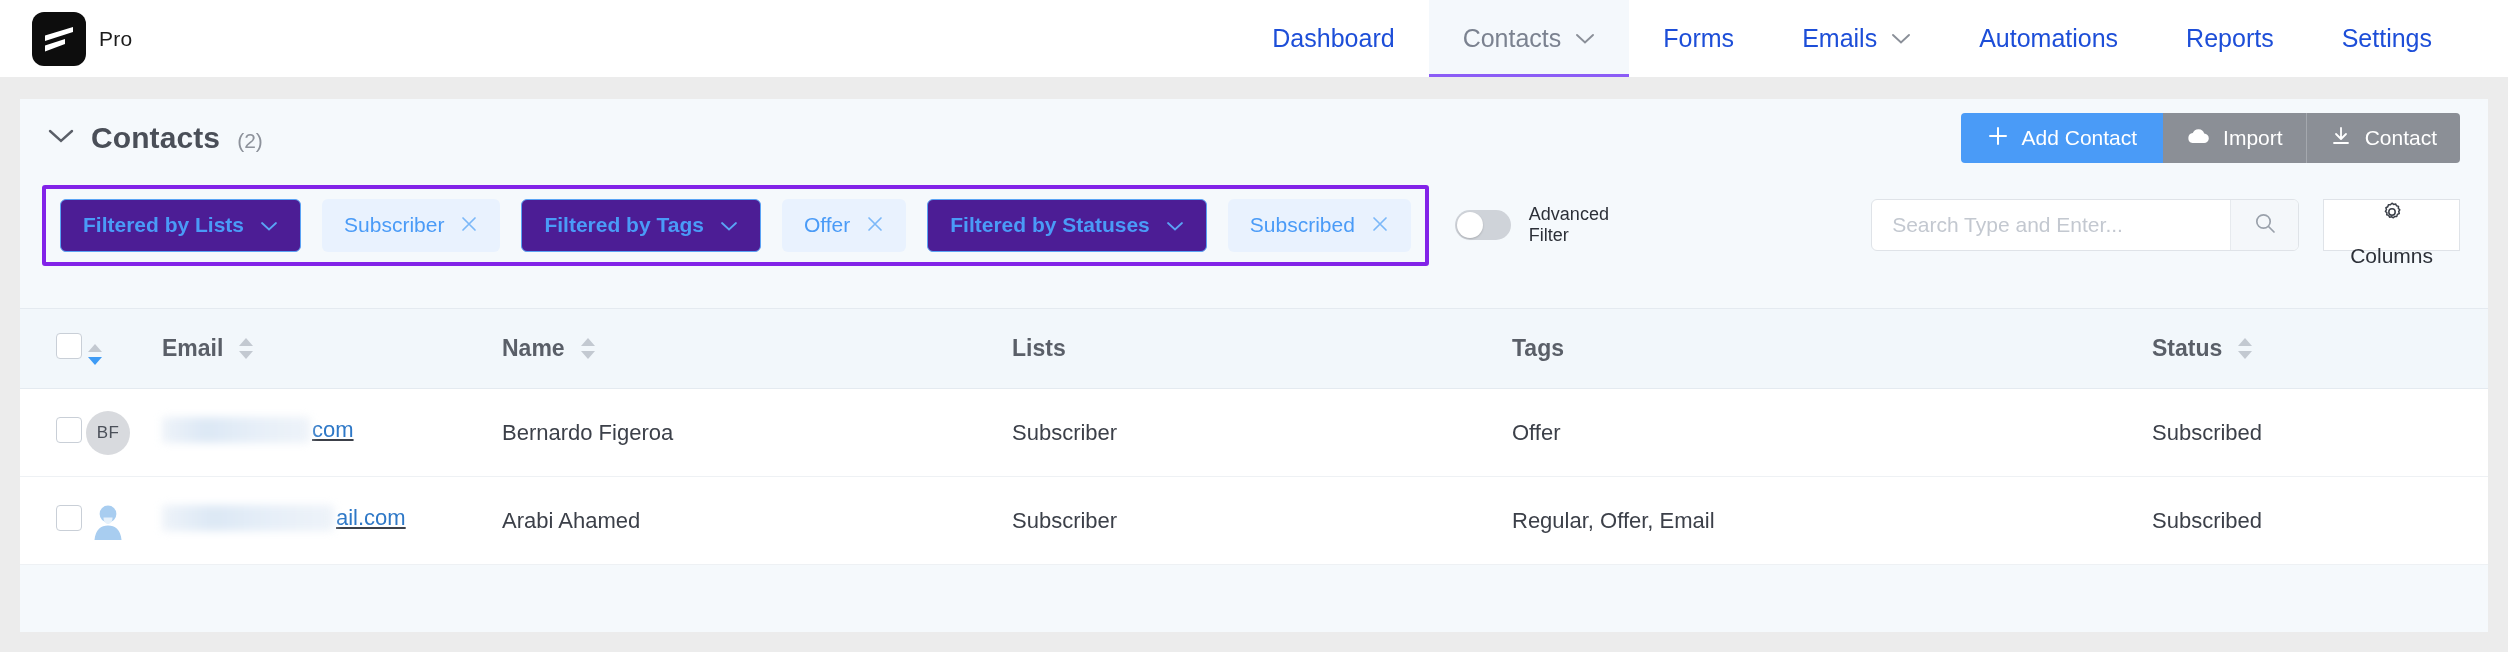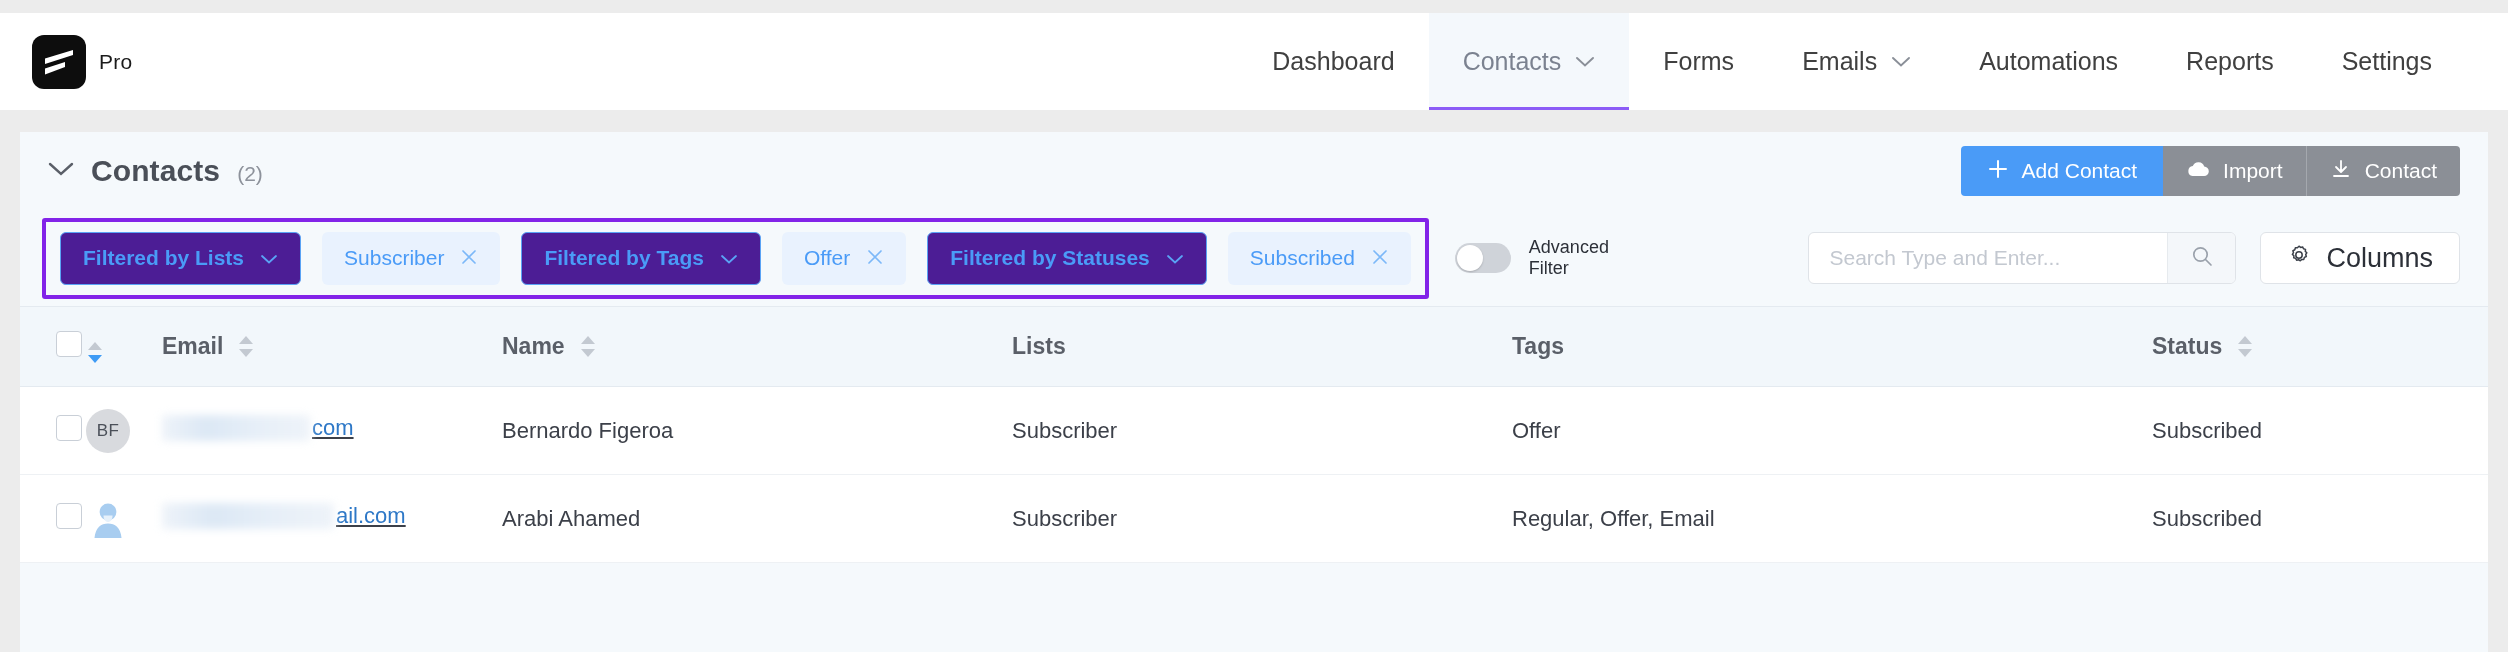--- a/index.html
+++ b/index.html
@@ -6,26 +6,25 @@
   html, body { width: 2508px; height: 652px; }
   body {
     font-family: "Liberation Sans", sans-serif;
     background: #ececec;
     overflow: hidden;
     -webkit-font-smoothing: antialiased;
   }
 
   
   .topnav {
-    height: 97px;
+    height: 77px;
     background: #ffffff;
     display: flex;
     align-items: stretch;
     position: relative;
-    margin-top: 13px;
   }
   .brand {
     display: flex;
     align-items: center;
     padding-left: 32px;
     gap: 13px;
   }
   .logo-mark {
     width: 54px; height: 54px;
     background: #0d0d0d;
@@ -44,21 +43,21 @@
     display: flex;
     align-items: stretch;
     padding-right: 42px;
   }
   .navitem {
     display: flex;
     align-items: center;
     gap: 14px;
     padding: 0 34px;
     font-size: 25px;
-    color: #404040;
+    color: #1d4ed8;
     white-space: nowrap;
     position: relative;
     cursor: pointer;
   }
   .navitem.active {
     background: #f4f8fc;
     color: #7b8290;
   }
   .navitem.active::after {
     content: "";
@@ -224,33 +223,34 @@
     display: flex;
     align-items: center;
     justify-content: center;
     cursor: pointer;
   }
   .columns-btn {
     margin-left: 24px;
     height: 52px;
     border: 1px solid #dfe3e8;
     background: #ffffff;
-    border-radius: 6px;
+    border-radius: 0;
     display: flex;
     align-items: center;
     gap: 15px;
     padding: 0 26px;
-    font-size: 27px;
+    font-size: 21px;
     color: #2c3038;
     cursor: pointer;
     white-space: nowrap;
+    flex-direction: column;
   }
 
   
-  .tbl { width: 100%; border-collapse: collapse; table-layout: fixed; }
+  .tbl { width: 100%; border-collapse: collapse; table-layout: fixed; margin-top: 35px; }
   .tbl th {
     background: #f2f7fb;
     height: 80px;
     text-align: left;
     font-size: 23px;
     color: #5a5f68;
     font-weight: bold;
     padding: 0;
     border-top: 1px solid #e4eaf0;
     border-bottom: 1px solid #e4eaf0;

